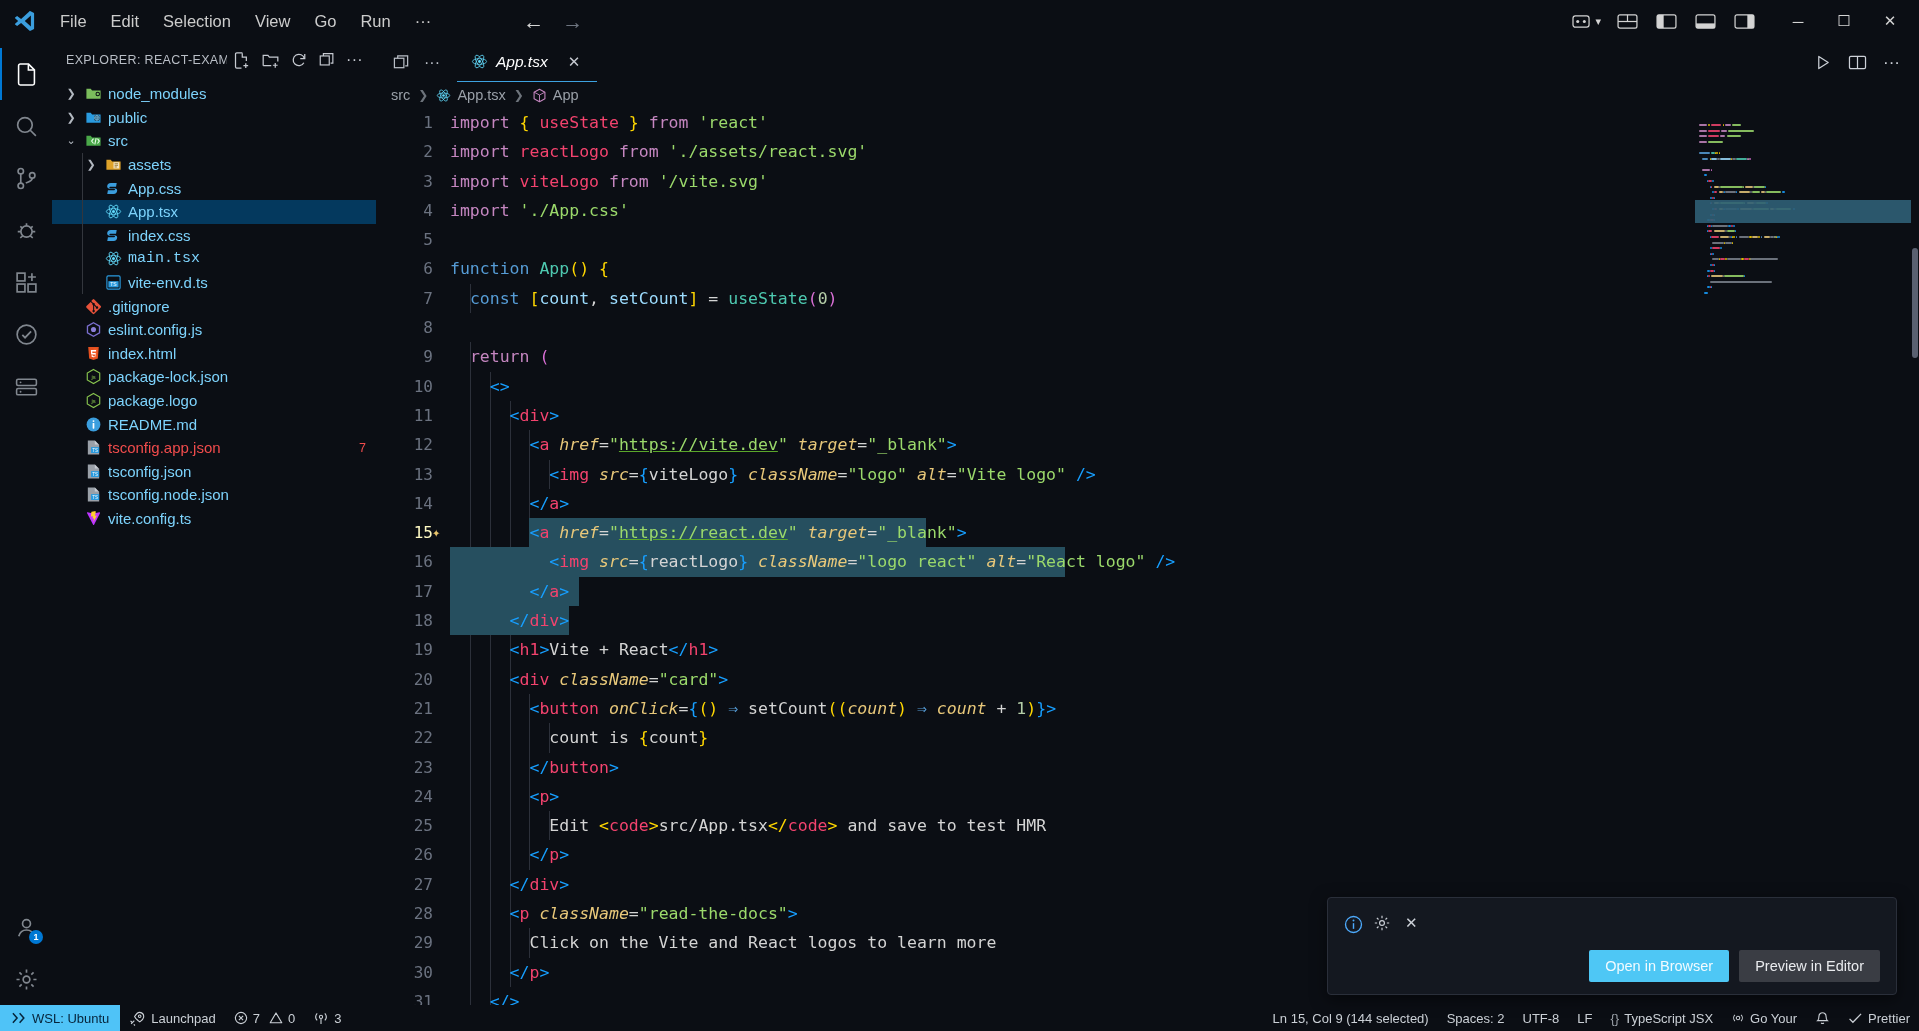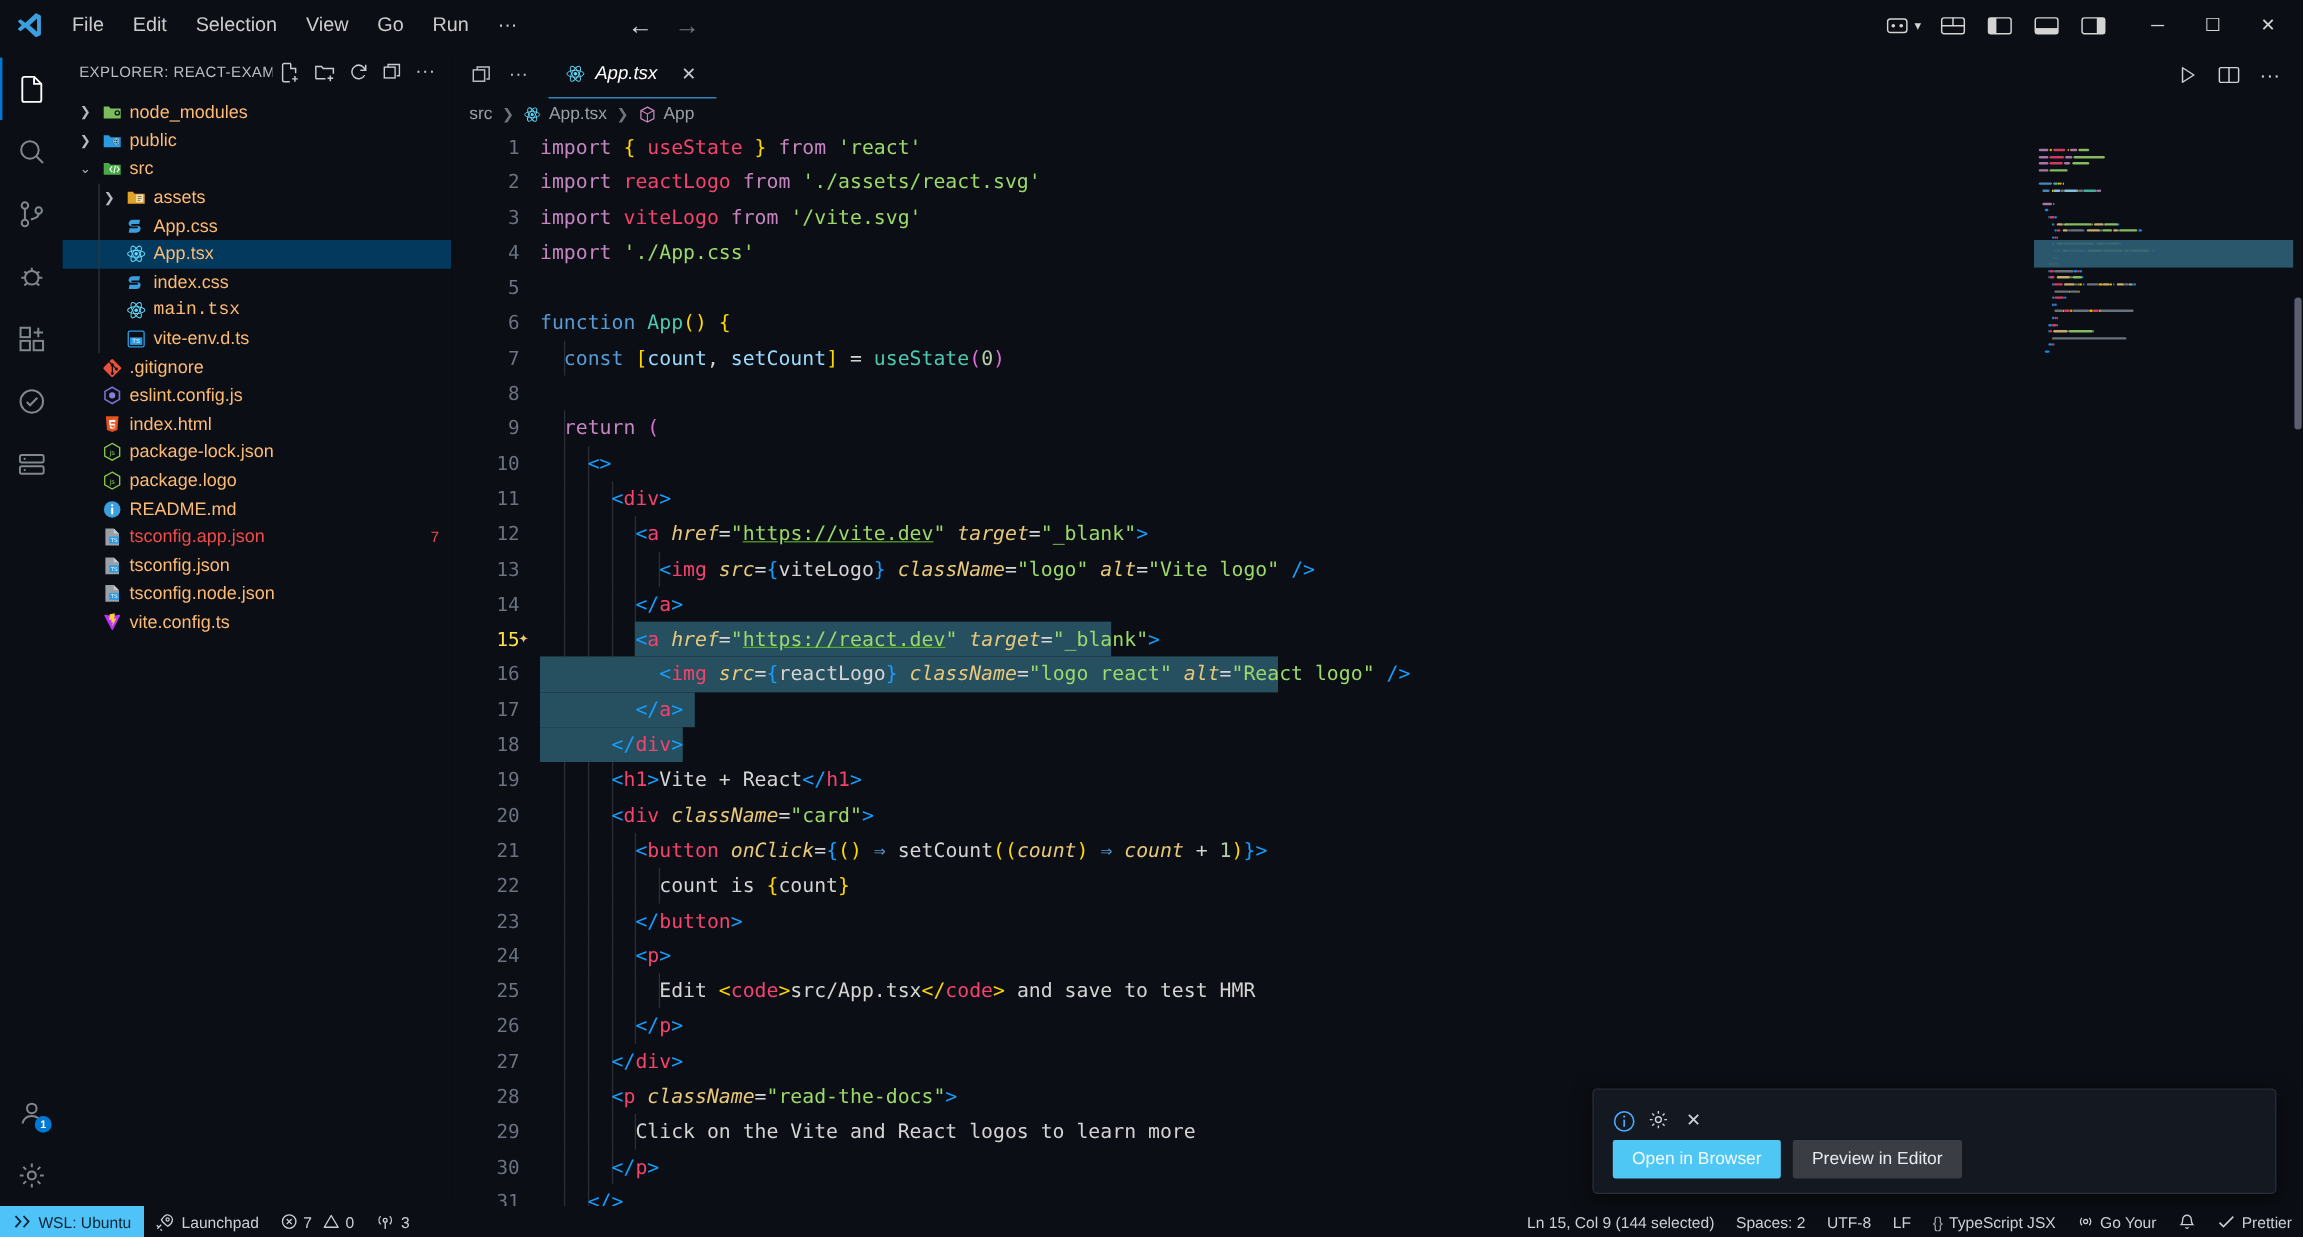--- a/index.html
+++ b/index.html
@@ -74,21 +74,21 @@
   .sidebar-header .title { flex: 1; white-space: nowrap; overflow: hidden; }
   .sh-icon { padding: 4px 5px; cursor: pointer; border-radius: 4px; color: #c6cad1; }
   .tree { flex: 1; overflow: hidden; padding-top: 4px; font-size: 15px; }
   .row {
     height: 23.6px; display: flex; align-items: center; gap: 6px;
     padding-right: 10px; cursor: pointer; white-space: nowrap; position: relative;
   }
   .row.selected { background: #04395e; }
   .row .chev { width: 14px; display: flex; align-items: center; justify-content: center; color: #b3b9c1; font-size: 11px; }
   .row .fi { width: 18px; display: flex; align-items: center; justify-content: center; }
-  .row .lbl { color: #fdba74; font-size: 15px; }
+  .row .lbl { color: #7dd3fc; font-size: 15px; }
   .row.err .lbl { color: #f14c4c; }
   .row .cnt { margin-left: auto; color: #f14c4c; font-size: 12.5px; }
   .indent-guide { position: absolute; left: 30px; top: 0; bottom: 0; width: 1px; background: #33363d; }
 
   
   .editor-area { flex: 1; display: flex; flex-direction: column; min-width: 0; background: #0b0e14; }
   .tabsrow { height: 40px; display: flex; align-items: stretch; background: #0b0e14; }
   .tab-actions-left { display: flex; align-items: center; gap: 4px; padding: 0 12px; }
   .ta { padding: 5px; border-radius: 4px; cursor: pointer; color: #b9bec6; }
   .tab {
@@ -113,21 +113,21 @@
   .code-scroll { flex: 1; position: relative; overflow: hidden; }
   .codelines {
     font-family: "DejaVu Sans Mono", monospace;
     font-size: 16.5px; line-height: 29.3px; white-space: pre;
   }
   .cl { display: flex; height: 29.3px; position: relative; }
   .gutter {
     width: 74px; flex: 0 0 74px; text-align: right; padding-right: 17px;
     color: #6b7280; font-size: 16px; user-select: none;
   }
-  .cl.cur .gutter { color: #fde047; }
+  .cl.cur .gutter { color: #fef9c3; }
   .lightbulb { position: absolute; left: 56px; color: #e9c46a; font-size: 14px; }
   .ctext { flex: 1; position: relative; }
   .vguide { position: absolute; top: 0; bottom: 0; width: 1px; background: #2c303a; }
 
   
   .k   { color: #c586c0; }           
   .kb  { color: #569cd6; }           
   .v   { color: #9cdcfe; }           
   .fn  { color: #4ec9b0; }           
   .str { color: #9bd96b; }           
@@ -154,21 +154,21 @@
   .toast {
     position: absolute; right: 22px; bottom: 36px; width: 570px;
     background: #141820; border: 1px solid #2a2f3a; border-radius: 4px;
     box-shadow: 0 4px 16px #00000080; padding: 14px 16px 12px 16px;
   }
   .toast-top { display: flex; align-items: flex-start; gap: 10px; }
   .toast-msg { flex: 1; font-size: 15px; line-height: 26px; color: #dadde2; }
   .toast-msg a { color: #4daafc; text-decoration: none; cursor: pointer; }
   .toast-icons { display: flex; align-items: center; gap: 14px; padding-top: 2px; }
   .toast-icons span { cursor: pointer; color: #cdd1d8; }
-  .toast-btns { display: flex; gap: 10px; margin-top: 6px; }
+  .toast-btns { display: flex; justify-content: flex-end; gap: 10px; margin-top: 16px; }
   .btn { font-size: 14.5px; padding: 8px 16px; border: none; cursor: pointer; font-family: inherit; border-radius: 2px; }
   .btn.primary { background: #4ec7f5; color: #f2fbff; }
   .btn.secondary { background: #3a3d44; color: #e9ebee; }
 
   
   .statusbar {
     height: 26px; flex: 0 0 26px; background: #0b0e14; display: flex; align-items: center;
     font-size: 13px; color: #cbd0d6;
   }
   .sb-remote {

